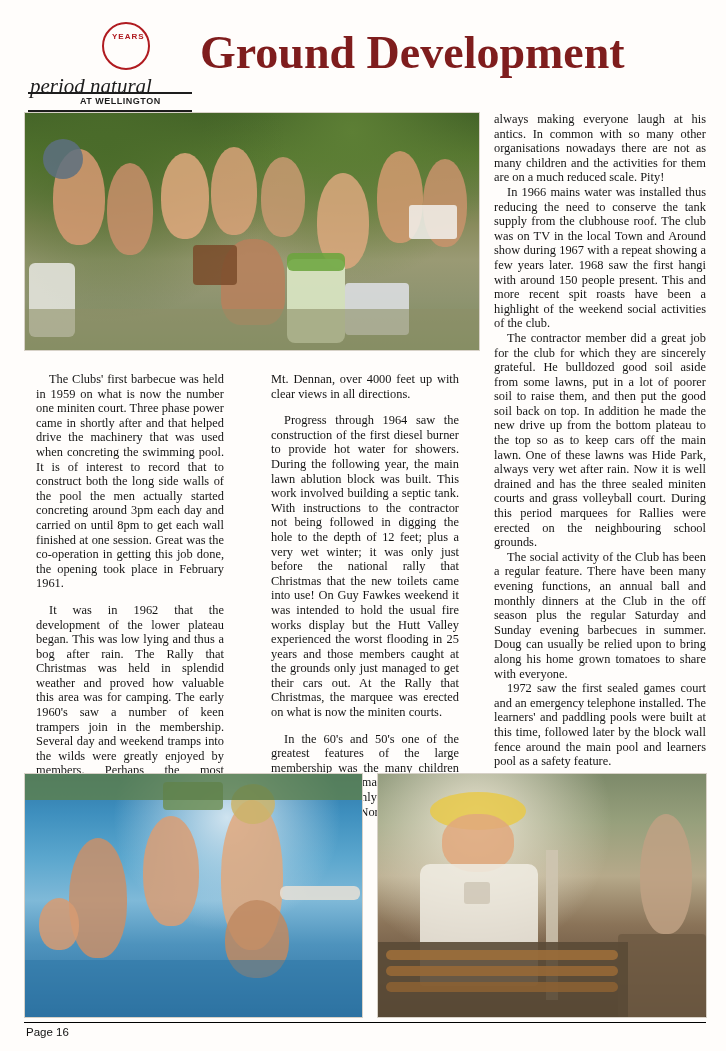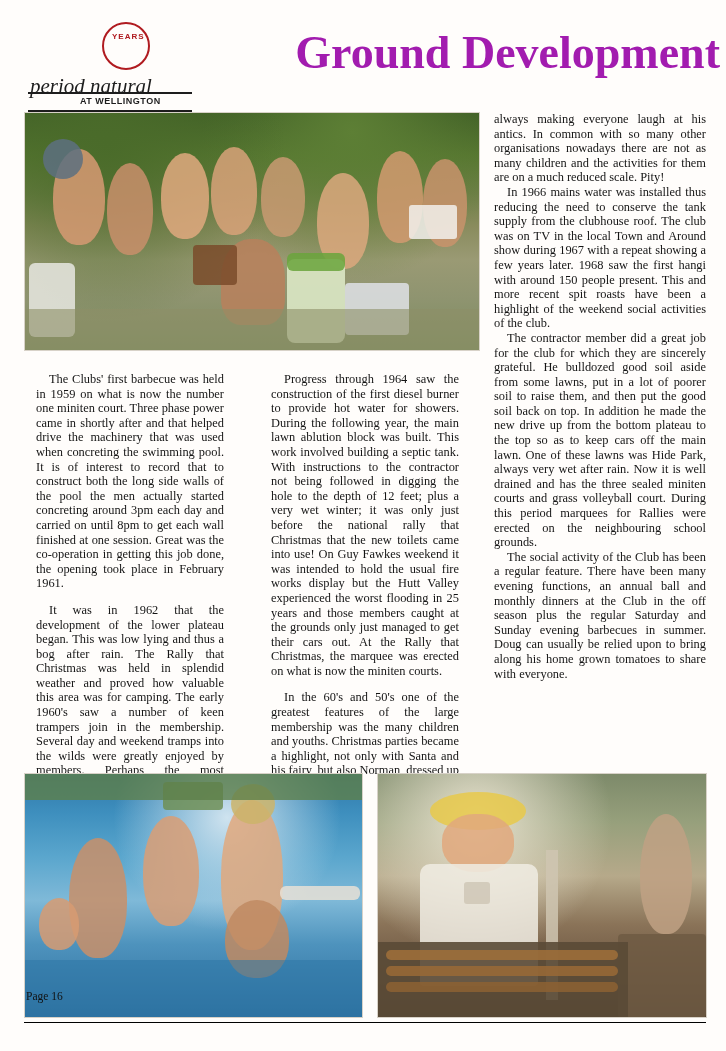--- a/index.html
+++ b/index.html
@@ -107,24 +107,23 @@
 
   .headline {
     position: absolute;
     left: 182px;
     top: 14px;
     width: 520px;
     font-family: "Liberation Serif", serif;
     font-weight: bold;
     font-size: 46px;
     line-height: 50px;
-    color: #a21caf;
+    color: #7f1d1d;
     letter-spacing: 0px;
     white-space: nowrap;
-    text-align: right;
   }
 
   
   .photo {
     position: absolute;
     border: 1px solid #d8d2c8;
     overflow: hidden;
   }
   .photo-top {
     left: 24px;
@@ -217,22 +216,22 @@
     position: absolute;
     left: 24px;
     top: 1022px;
     width: 682px;
     height: 1px;
     background: #000;
   }
   .page-number {
     position: absolute;
     left: 26px;
-    top: 990px;
-    font-family: Liberation Serif, serif;
+    top: 1026px;
+    font-family: Liberation Sans, sans-serif;
     font-size: 11.5px;
     color: #111;
   }
 </style>
 </head>
 <body>
 
 <div class="page">
 
   <div class="masthead">
@@ -267,28 +266,30 @@
       <div class="blob" style="left:4px;   top:150px; width:46px;  height:74px;  background:#e7e7e2; border-radius:6px;"></div>
       <div class="blob" style="left:0px;   top:196px; width:454px; height:42px;  background:#8d8f68; border-radius:0; opacity:0.6;"></div>
     </div>
   </div>
 
   <div class="col-3-top">
     <p class="no-indent">always making everyone laugh at his antics. In common with so many other organisations nowadays there are not as many children and the activities for them are on a much reduced scale. Pity!</p>
     <p>In 1966 mains water was installed thus reducing the need to conserve the tank supply from the clubhouse roof. The club was on TV in the local Town and Around show during 1967 with a repeat showing a few years later. 1968 saw the first hangi with around 150 people present. This and more recent spit roasts have been a highlight of the weekend social activities of the club.</p>
     <p>The contractor member did a great job for the club for which they are sincerely grateful. He bulldozed good soil aside from some lawns, put in a lot of poorer soil to raise them, and then put the good soil back on top. In addition he made the new drive up from the bottom plateau to the top so as to keep cars off the main lawn. One of these lawns was Hide Park, always very wet after rain. Now it is well drained and has the three sealed miniten courts and grass volleyball court. During this period marquees for Rallies were erected on the neighbouring school grounds.</p>
     <p>The social activity of the Club has been a regular feature. There have been many evening functions, an annual ball and monthly dinners at the Club in the off season plus the regular Saturday and Sunday evening barbecues in summer. Doug can usually be relied upon to bring along his home grown tomatoes to share with everyone.</p>
+    <p>1972 saw the first sealed games court and an emergency telephone installed. The learners' and paddling pools were built at this time, followed later by the block wall fence around the main pool and learners pool as a safety feature.</p>
   </div>
 
   <div class="cols">
     <div class="col col-1">
       <p>The Clubs' first barbecue was held in 1959 on what is now the number one miniten court. Three phase power came in shortly after and that helped drive the machinery that was used when concreting the swimming pool. It is of interest to record that to construct both the long side walls of the pool the men actually started concreting around 3pm each day and carried on until 8pm to get each wall finished at one session. Great was the co-operation in getting this job done, the opening took place in February 1961.</p>
       <p>It was in 1962 that the development of the lower plateau began. This was low lying and thus a bog after rain. The Rally that Christmas was held in splendid weather and proved how valuable this area was for camping. The early 1960's saw a number of keen trampers join in the membership. Several day and weekend tramps into the wilds were greatly enjoyed by members. Perhaps the most ambitious was up to Field Hut in the Tararuas in good weather. Sunday morning saw the party carry on further to the summit of</p>
     </div>
     <div class="col col-2">
+      <p class="no-indent">Mt. Dennan, over 4000 feet up with clear views in all directions.</p>
       <p>Progress through 1964 saw the construction of the first diesel burner to provide hot water for showers. During the following year, the main lawn ablution block was built. This work involved building a septic tank. With instructions to the contractor not being followed in digging the hole to the depth of 12 feet; plus a very wet winter; it was only just before the national rally that Christmas that the new toilets came into use! On Guy Fawkes weekend it was intended to hold the usual fire works display but the Hutt Valley experienced the worst flooding in 25 years and those members caught at the grounds only just managed to get their cars out. At the Rally that Christmas, the marquee was erected on what is now the miniten courts.</p>
       <p>In the 60's and 50's one of the greatest features of the large membership was the many children and youths. Christmas parties became a highlight, not only with Santa and his fairy, but also Norman, dressed up as a clown and</p>
     </div>
   </div>
 
   <div class="photo photo-bl">
     <div class="ph-inner ph-bl-bg">
       <div class="blob" style="left:44px;  top:64px;  width:58px;  height:120px; background:#c98f68;"></div>
       <div class="blob" style="left:118px; top:42px;  width:56px;  height:110px; background:#d99e74;"></div>
       <div class="blob" style="left:196px; top:26px;  width:62px;  height:150px; background:#e0a87d;"></div>

